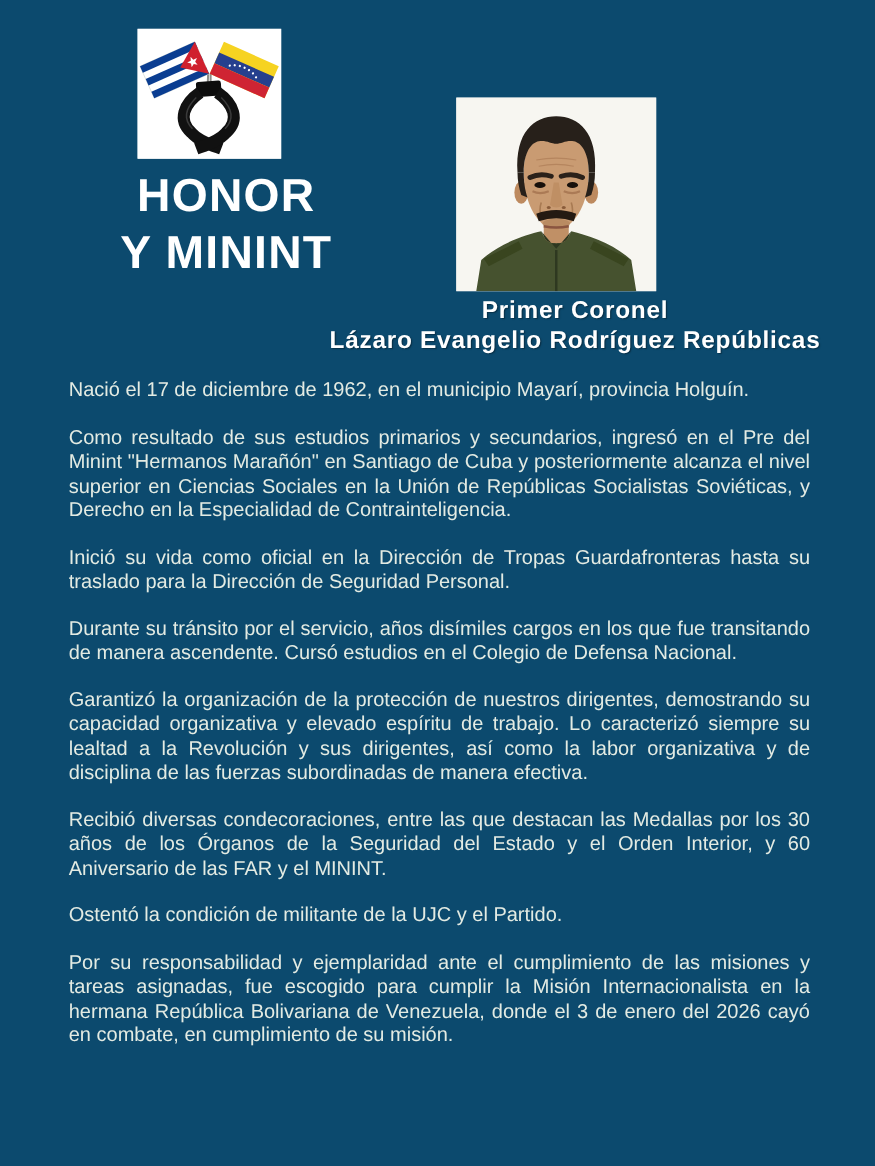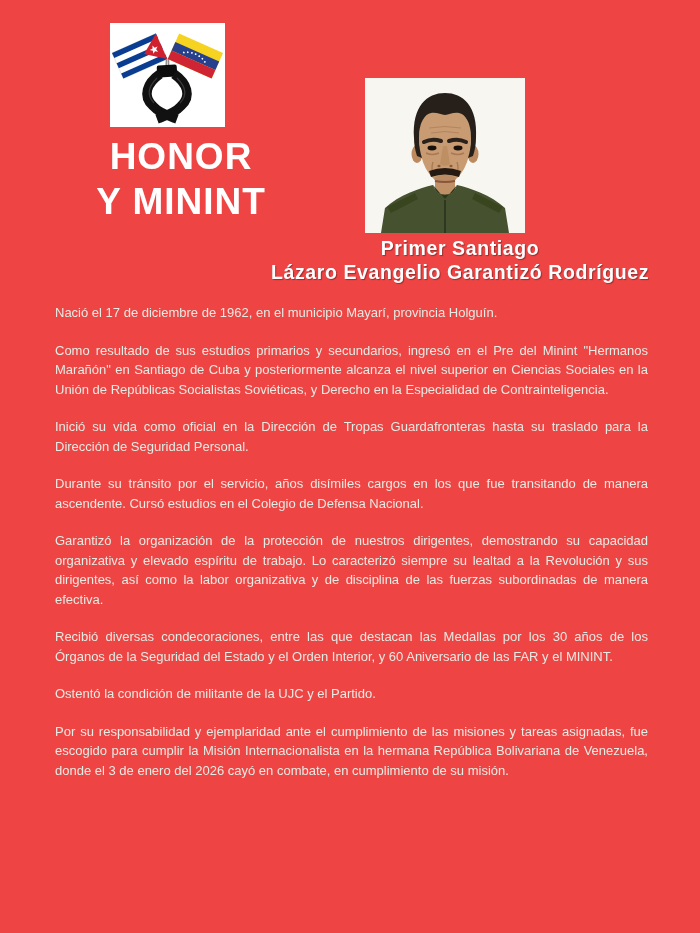--- a/index.html
+++ b/index.html
@@ -1,19 +1,19 @@
 <!DOCTYPE html>
 <html><head>
 <meta charset="utf-8">
 <style>
   html,body{margin:0;padding:0;}
   .canvas{
     position:relative;
     width:700px;height:933px;
-    background:#ef4444;
+    background:#0c4a6e;
     overflow:hidden;
     font-family:"Liberation Sans","DejaVu Sans",sans-serif;
   }
   .flag-box{
     position:absolute;left:110px;top:23px;width:115px;height:104px;
     background:#ffffff;
   }
   .flag-box svg{display:block;width:100%;height:100%;}
   .honor-title{
     position:absolute;left:40px;top:134px;width:282px;
@@ -26,21 +26,21 @@
   }
   .photo svg{display:block;width:100%;height:100%;}
   .caption{
     position:absolute;left:228px;top:236px;width:464px;
     color:#ffffff;font-weight:bold;font-size:19.5px;line-height:24px;
     letter-spacing:0.6px;text-align:center;
     text-shadow:1px 1px 1px rgba(0,0,0,0.35);
   }
   .bio{
     position:absolute;left:55px;top:303px;width:593px;
-    color:#e3ebe3;font-size:13px;line-height:19.5px;
+    color:#e3ebe3;font-size:16px;line-height:19.5px;
     text-align:justify;
   }
   .bio p{margin:0 0 18px 0;}
 </style>
 </head>
 <body>
 
 <div class="canvas">
 
   <div class="flag-box">
@@ -129,22 +129,22 @@
       <ellipse cx="86" cy="88" rx="1.6" ry="1.2" fill="#8a5c3a"></ellipse>
       <path d="M68,84 Q66,90 68,95" stroke="#a87a52" stroke-width="1.3" fill="none"></path>
       <path d="M92,84 Q94,90 92,95" stroke="#a87a52" stroke-width="1.3" fill="none"></path>
 
       <path d="M64,93 Q80,87 96,93 L94,99 Q80,94 66,99 Z" fill="#241a12"></path>
       <path d="M70,103 Q80,105 90,103" stroke="#8a5540" stroke-width="2" fill="none"></path>
     </svg>
   </div>
 
   <div class="caption">
-    <div>Primer Santiago</div>
-    <div>Lázaro Evangelio Garantizó Rodríguez</div>
+    <div>Primer Coronel</div>
+    <div>Lázaro Evangelio Rodríguez Repúblicas</div>
   </div>
 
   <div class="bio">
     <p>Nació el 17 de diciembre de 1962, en el municipio Mayarí,  provincia Holguín.</p>
     <p>Como resultado de sus estudios primarios y secundarios, ingresó en el Pre del Minint "Hermanos Marañón" en Santiago de Cuba y posteriormente alcanza el nivel superior en Ciencias Sociales en la Unión de Repúblicas Socialistas Soviéticas, y Derecho en la Especialidad de Contrainteligencia.</p>
     <p>Inició su vida como oficial en la Dirección de Tropas Guardafronteras hasta su traslado para la Dirección de Seguridad Personal.</p>
     <p>Durante su tránsito por el servicio, años disímiles cargos en los que fue transitando de manera ascendente. Cursó estudios en el Colegio de Defensa Nacional.</p>
     <p>Garantizó la organización de la protección de nuestros dirigentes, demostrando su capacidad organizativa y elevado espíritu de trabajo. Lo caracterizó siempre su lealtad a la Revolución y sus dirigentes, así como la labor organizativa y de disciplina de las fuerzas subordinadas de manera efectiva.</p>
     <p>Recibió diversas condecoraciones, entre las que destacan las Medallas por los 30 años de los Órganos de la Seguridad del Estado y el Orden Interior, y 60 Aniversario de las FAR y el MININT.</p>
     <p>Ostentó la condición de militante de la UJC y el Partido.</p>

